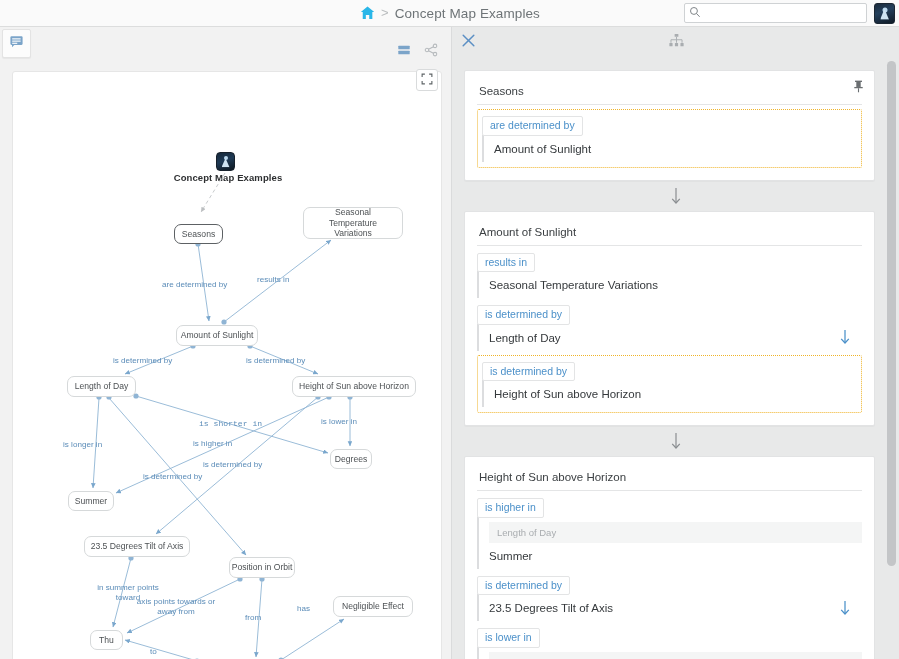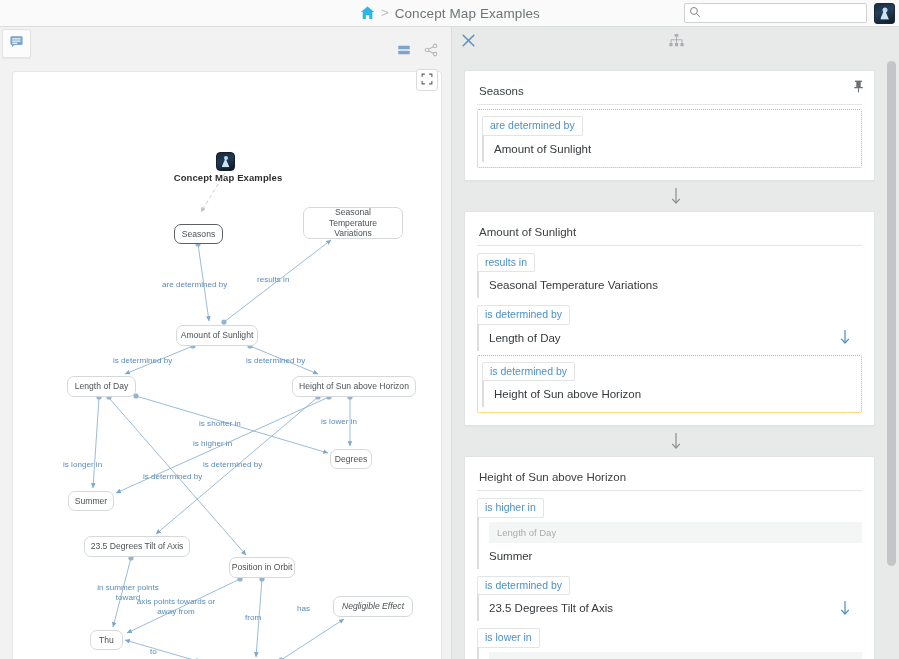--- a/index.html
+++ b/index.html
@@ -348,31 +348,31 @@
       <div class="node" style="left:279px;top:304px;width:124px;height:21px;">Height of Sun above Horizon</div>
 
       <div class="node" style="left:317px;top:377px;width:42px;height:20px;">Degrees</div>
 
       <div class="node" style="left:55px;top:419px;width:46px;height:20px;">Summer</div>
 
       <div class="node" style="left:71px;top:464px;width:106px;height:21px;">23.5 Degrees Tilt of Axis</div>
 
       <div class="node" style="left:216px;top:485px;width:66px;height:21px;">Position in Orbit</div>
 
-      <div class="node" style="left:320px;top:524px;width:80px;height:21px;font-style:italic;">Negligible Effect</div>
+      <div class="node" style="left:320px;top:524px;width:80px;height:21px;">Negligible Effect</div>
 
       <div class="node" style="left:77px;top:558px;width:33px;height:20px;">Thu</div>
 
       <div class="edge-label" style="left:149px;top:208px;">are determined by</div>
       <div class="edge-label" style="left:244px;top:203px;">results in</div>
       <div class="edge-label" style="left:100px;top:284px;">is determined by</div>
       <div class="edge-label" style="left:233px;top:284px;">is determined by</div>
-      <div class="edge-label" style="left:186px;top:347px;">is shorter in</div>
+      <div class="edge-label" style="left:186px;top:347px;font-family:Liberation Mono, monospace;">is shorter in</div>
       <div class="edge-label" style="left:308px;top:345px;">is lower in</div>
-      <div class="edge-label" style="left:50px;top:388px;">is longer in</div>
+      <div class="edge-label" style="left:50px;top:368px;">is longer in</div>
       <div class="edge-label" style="left:180px;top:367px;">is higher in</div>
       <div class="edge-label" style="left:190px;top:388px;">is determined by</div>
       <div class="edge-label" style="left:130px;top:400px;">is determined by</div>
       <div class="edge-label" style="left:72px;top:511px;width:86px;text-align:center;white-space:normal;">in summer points toward</div>
       <div class="edge-label" style="left:116px;top:525px;width:94px;text-align:center;white-space:normal;">axis points towards or away from</div>
       <div class="edge-label" style="left:232px;top:541px;">from</div>
       <div class="edge-label" style="left:284px;top:532px;">has</div>
       <div class="edge-label" style="left:137px;top:575px;">to</div>
     </div>
   </div>

